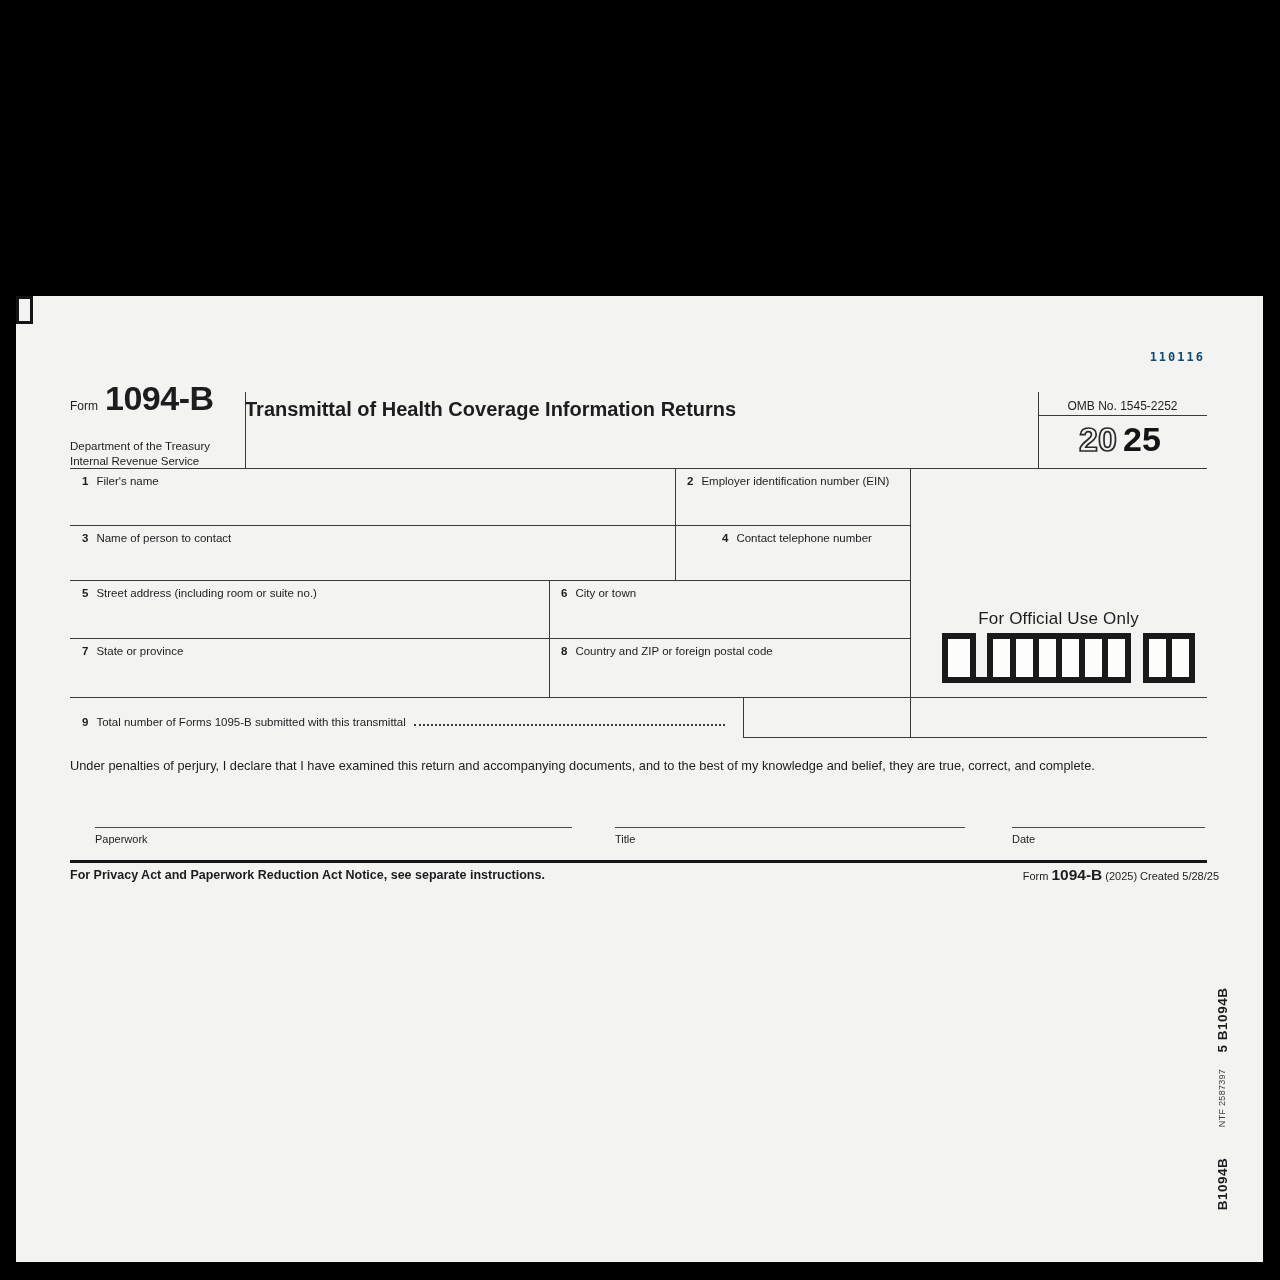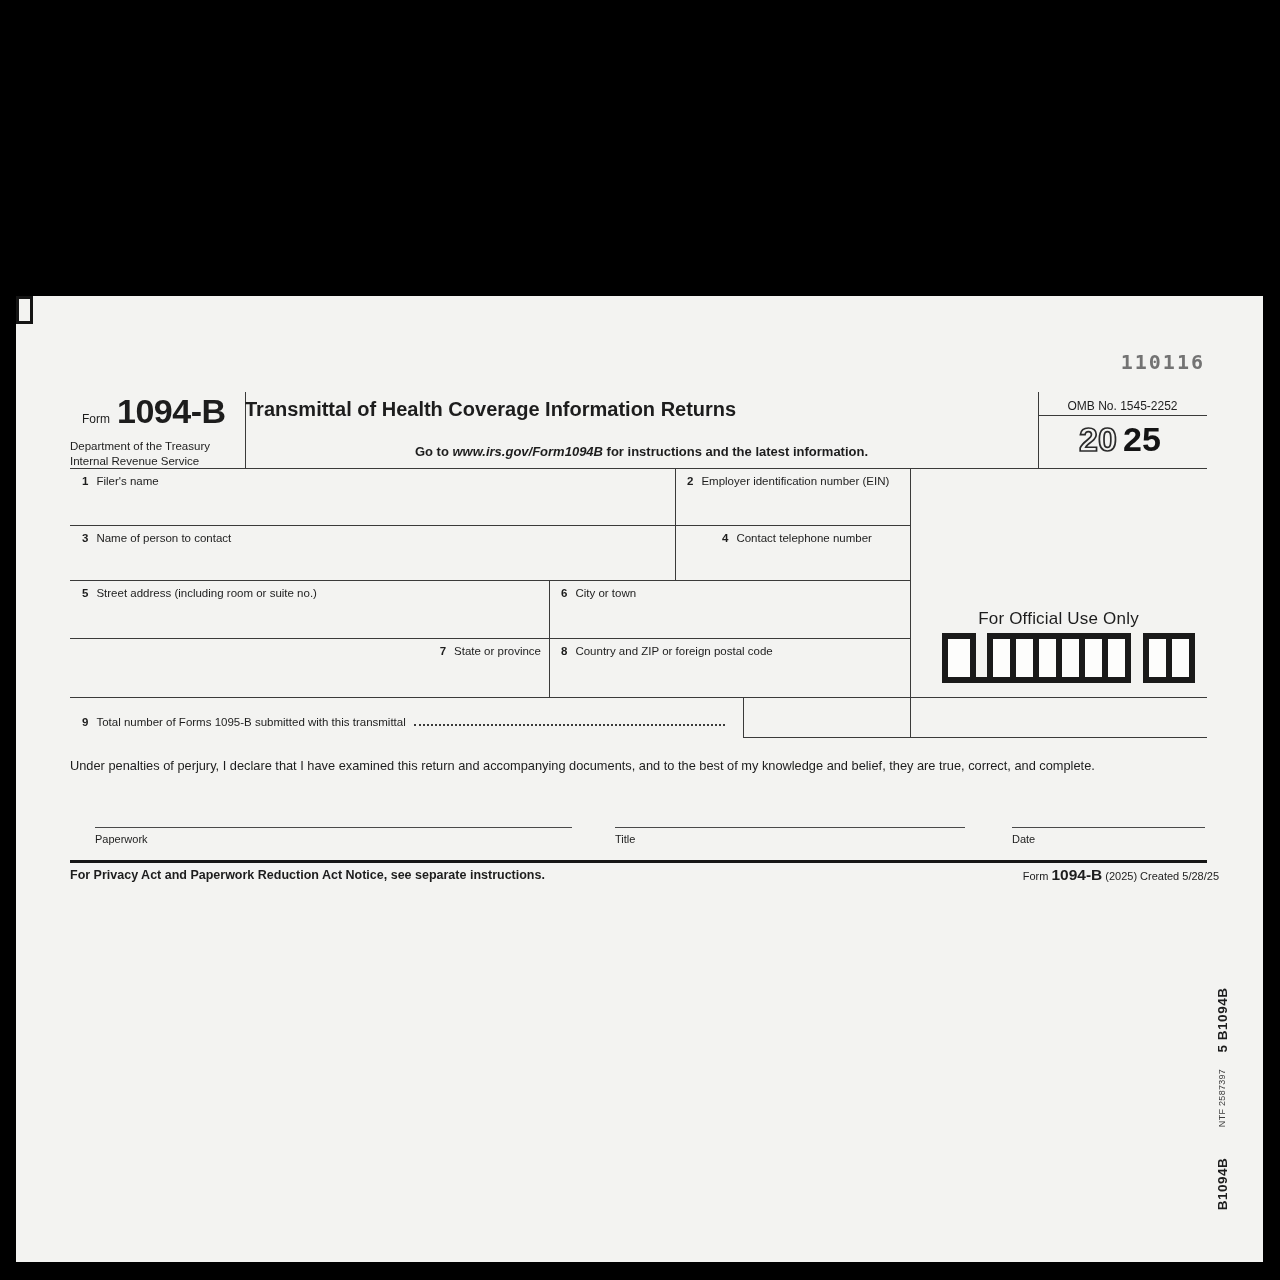--- a/index.html
+++ b/index.html
@@ -12,25 +12,25 @@
   .paper{
     position:absolute;left:16px;top:296px;width:1247px;height:966px;
     background:#f3f3f1;
   }
   .corner-mark{
     position:absolute;left:0;top:0;width:11px;height:22px;
     border:3px solid #141414;background:transparent;
   }
   .ocr-num{
     position:absolute;right:58px;top:54px;
-    font-family:"DejaVu Sans Mono",monospace;font-size:20px;font-weight:bold;
-    letter-spacing:2px;color:#737373;text-align:center;
+    font-family:"DejaVu Sans Mono",monospace;font-size:12px;font-weight:bold;
+    letter-spacing:2px;color:#0c4a6e;text-align:center;
   }
   
-  .form-id{position:absolute;left:54px;top:96px;white-space:nowrap;margin-left:12px;}
+  .form-id{position:absolute;left:54px;top:83px;white-space:nowrap;}
   .form-id .w{font-size:12px;margin-right:7px;}
   .form-id .n{font-size:34px;font-weight:bold;letter-spacing:-0.5px;}
   .dept{position:absolute;left:54px;top:143px;font-size:11.5px;line-height:1.3;}
   .title-zone{position:absolute;left:229px;top:102px;width:793px;text-align:left;}
   .main-title{font-size:20px;font-weight:bold;}
   .goto-line{position:absolute;left:229px;top:148px;width:793px;text-align:center;font-size:13px;font-weight:bold;}
   .goto-line .url{font-style:italic;}
   .omb{position:absolute;left:1022px;top:103px;width:169px;text-align:center;font-size:12px;}
   .year-wrap{position:absolute;left:1022px;top:122px;width:169px;text-align:center;}
   .year-wrap svg{display:inline-block;}
@@ -81,21 +81,20 @@
     <span class="w">Form</span><span class="n">1094-B</span>
   </div>
   <div class="dept">
     <div>Department of the Treasury</div>
     <div>Internal Revenue Service</div>
   </div>
   <div class="vline" style="left:229px;top:96px;height:76px;"></div>
   <div class="title-zone">
     <span class="main-title">Transmittal of Health Coverage Information Returns</span>
   </div>
-  <div class="goto-line"><span>Go to </span><span class="url">www.irs.gov/Form1094B</span><span> for instructions and the latest information.</span></div>
   <div class="vline" style="left:1022px;top:96px;height:76px;"></div>
   <div class="omb">OMB No. 1545-2252</div>
   <div class="hline" style="left:1022px;top:119px;width:169px;"></div>
   <div class="year-wrap">
     <svg width="92" height="42">
       <text x="2" y="33" class="yr-outline">20</text>
       <text x="46" y="33" class="yr-solid">25</text>
     </svg>
   </div>
 
@@ -121,21 +120,21 @@
   </div>
   <div class="cell" style="left:659px;top:229px;width:235px;height:55px;padding-left:47px;">
     <b>4</b><span>Contact telephone number</span>
   </div>
   <div class="cell" style="left:54px;top:284px;width:479px;height:58px;">
     <b>5</b><span>Street address (including room or suite no.)</span>
   </div>
   <div class="cell" style="left:533px;top:284px;width:361px;height:58px;">
     <b>6</b><span>City or town</span>
   </div>
-  <div class="cell" style="left:54px;top:342px;width:479px;height:59px;text-align:right;">
+  <div class="cell" style="left:54px;top:342px;width:479px;height:59px;">
     <b>7</b><span>State or province</span>
   </div>
   <div class="cell" style="left:533px;top:342px;width:361px;height:59px;">
     <b>8</b><span>Country and ZIP or foreign postal code</span>
   </div>
   <div class="cell cell9" style="left:54px;top:401px;width:673px;height:40px;">
     <b>9</b>
       <span>Total number of Forms 1095-B submitted with this transmittal</span>
     <div class="leader"></div>
   </div>

